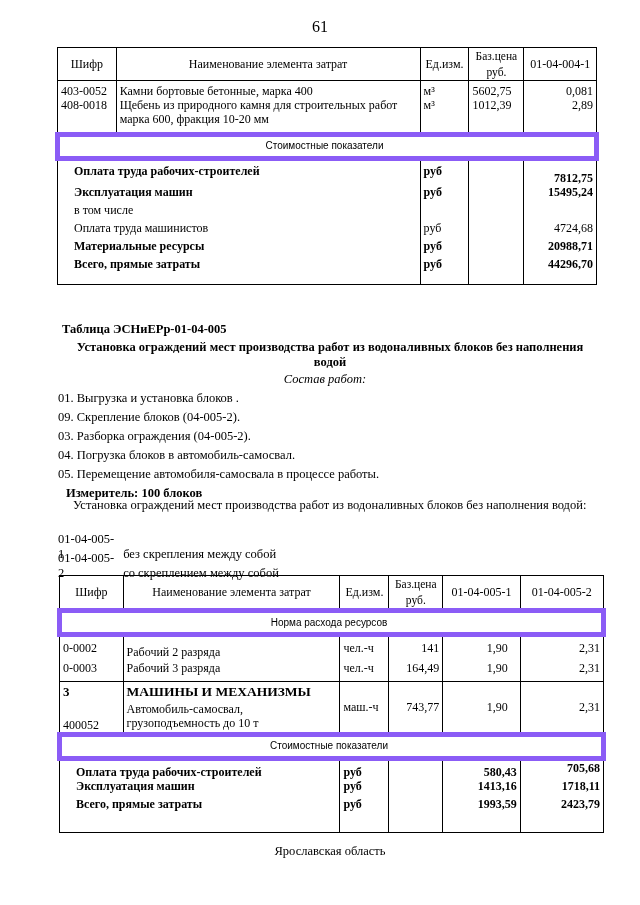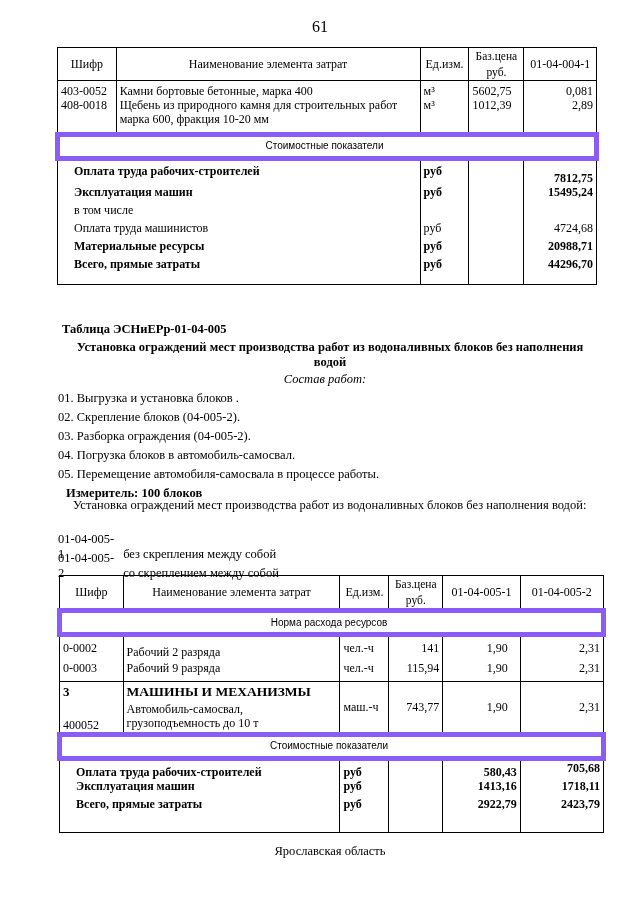--- a/index.html
+++ b/index.html
@@ -101,21 +101,21 @@
     <td></td>
     <td class="r b">44296,70</td>
   </tr>
 </tbody>
   </table>
 
 <div class="abs title">Таблица  ЭСНиЕРр-01-04-005</div>
 <div class="abs subtitle">Установка ограждений мест производства работ из водоналивных блоков без наполнения водой</div>
 <div class="abs italic-hdr">Состав работ:</div>
 <div class="abs work" style="top:391px">01. Выгрузка и установка блоков .</div>
-<div class="abs work" style="top:410px">02. Скрепление блоков (04-005-2).</div>
+<div class="abs work" style="top:410px">09. Скрепление блоков (04-005-2).</div>
 <div class="abs work" style="top:429px">03. Разборка ограждения (04-005-2).</div>
 <div class="abs work" style="top:448px">04. Погрузка блоков в автомобиль-самосвал.</div>
 <div class="abs work" style="top:467px">05. Перемещение автомобиля-самосвала в процессе работы.</div>
 <div class="abs meas">Измеритель: 100 блоков</div>
 <div class="abs desc">Установка ограждений мест производства работ из водоналивных блоков без наполнения водой:</div>
 <div class="abs var" style="top:532px"><span class="code">01-04-005-1</span> <span>без скрепления между собой</span></div>
 <div class="abs var" style="top:551px"><span class="code">01-04-005-2</span> <span>со скреплением между собой</span></div>
 
 <table class="est" style="left:57px; top:575px; width:549px;">
   <colgroup>
@@ -141,23 +141,23 @@
   <tr style="height:20px;margin-top:33px;">
     <td class="c" style="padding-top:4px">0-0002</td>
     <td style="padding-top:8px">Рабочий 2 разряда</td>
     <td class="c" style="padding-top:4px">чел.-ч</td>
     <td class="r" style="padding-top:4px">141</td>
     <td class="r" style="padding-top:4px; padding-right:12px">1,90</td>
     <td class="r" style="padding-top:4px">2,31</td>
   </tr>
   <tr style="height:22px;">
     <td class="c" style="padding-top:2px">0-0003</td>
-    <td style="padding-top:2px">Рабочий 9 разряда</td>
+    <td style="padding-top:2px">Рабочий 3 разряда</td>
     <td class="c" style="padding-top:2px">чел.-ч</td>
-    <td class="r" style="padding-top:2px">115,94</td>
+    <td class="r" style="padding-top:2px">164,49</td>
     <td class="r" style="padding-top:2px; padding-right:12px">1,90</td>
     <td class="r" style="padding-top:2px">2,31</td>
   </tr>
   <tr class="top" style="height:50px;">
     <td class="c" style="padding-top:3px">
       <div class="b" style="font-size:13px">3</div>
       <div style="margin-top:19px">400052</div>
     </td>
     <td style="padding-top:3px">
       <div class="b" style="font-size:13.5px">МАШИНЫ И МЕХАНИЗМЫ</div>
@@ -182,19 +182,19 @@
     <td colspan="2" class="b" style="padding-left:16px; border-right:none;">Эксплуатация машин</td>
     <td class="c b">руб</td>
     <td></td>
     <td class="r b">1413,16</td>
     <td class="r b">1718,11</td>
   </tr>
   <tr class="last" style="height:35px;">
     <td colspan="2" class="b" style="padding-left:16px; border-right:none;">Всего, прямые затраты</td>
     <td class="c b">руб</td>
     <td></td>
-    <td class="r b">2922,79</td>
+    <td class="r b">1993,59</td>
     <td class="r b">2423,79</td>
   </tr>
 </tbody>
   </table>
 
 <div class="abs footer">Ярославская область</div>
 
 </body></html>

